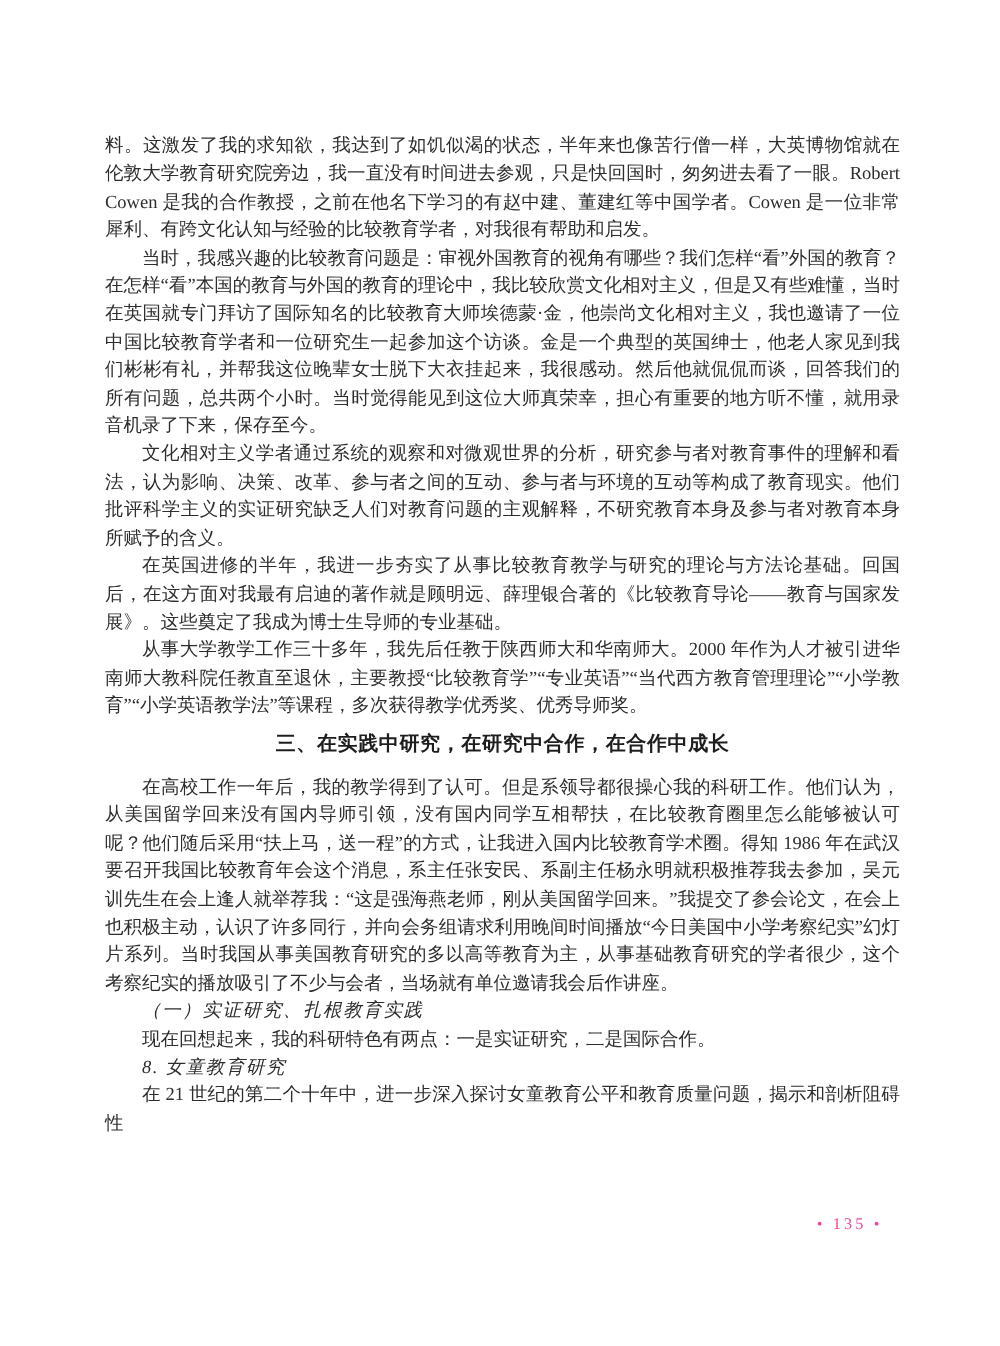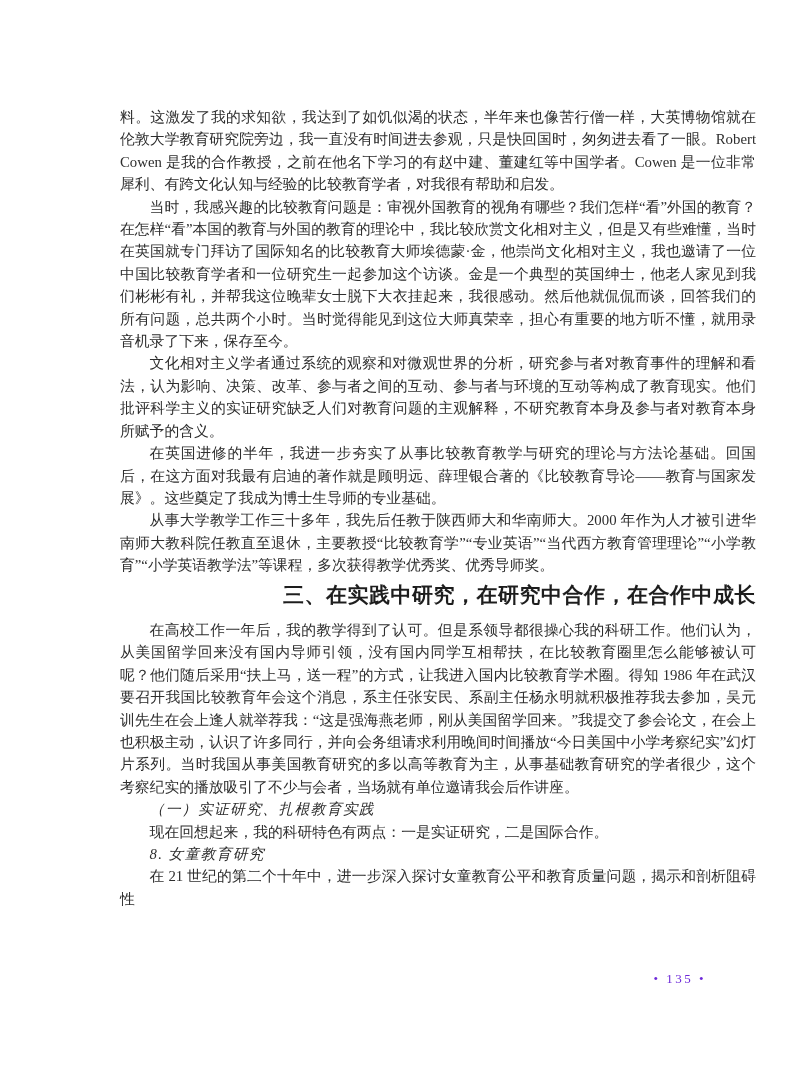--- a/index.html
+++ b/index.html
@@ -17,50 +17,49 @@
   }
   .page-body {
     position: absolute;
     left: 84px;
     top: 106px;
     width: 636px;
     color: #2d2d2d;
     font-size: 14.8px;
     line-height: 22.4px;
     text-align: justify;
-    margin-left: 36px;
   }
   .para {
     margin: 0;
     text-indent: 2em;
   }
   .para.noindent {
     text-indent: 0;
   }
   .section-heading {
     margin: 7px 0 13px 0;
     text-indent: 0;
-    text-align: right;
+    text-align: center;
     font-family: "DejaVu Sans", "Liberation Sans", sans-serif;
     font-weight: bold;
-    font-size: 21px;
+    font-size: 16px;
     letter-spacing: 0.5px;
     color: #1d1d1d;
   }
   .kai {
     font-style: italic;
     letter-spacing: 1.3px;
   }
   .page-number {
     position: absolute;
     top: 971px;
     right: 94px;
     font-size: 13px;
     letter-spacing: 2.5px;
-    color: #6d28d9;
+    color: #ec4899;
     font-family: "Liberation Serif", "DejaVu Serif", serif;
   }
 </style>
 </head>
 <body>
 
 <div class="page">
   <div class="page-body">
     <p class="para noindent">料。这激发了我的求知欲，我达到了如饥似渴的状态，半年来也像苦行僧一样，大英博物馆就在伦敦大学教育研究院旁边，我一直没有时间进去参观，只是快回国时，匆匆进去看了一眼。Robert Cowen 是我的合作教授，之前在他名下学习的有赵中建、董建红等中国学者。Cowen 是一位非常犀利、有跨文化认知与经验的比较教育学者，对我很有帮助和启发。</p>
     <p class="para">当时，我感兴趣的比较教育问题是：审视外国教育的视角有哪些？我们怎样“看”外国的教育？在怎样“看”本国的教育与外国的教育的理论中，我比较欣赏文化相对主义，但是又有些难懂，当时在英国就专门拜访了国际知名的比较教育大师埃德蒙·金，他崇尚文化相对主义，我也邀请了一位中国比较教育学者和一位研究生一起参加这个访谈。金是一个典型的英国绅士，他老人家见到我们彬彬有礼，并帮我这位晚辈女士脱下大衣挂起来，我很感动。然后他就侃侃而谈，回答我们的所有问题，总共两个小时。当时觉得能见到这位大师真荣幸，担心有重要的地方听不懂，就用录音机录了下来，保存至今。</p>

